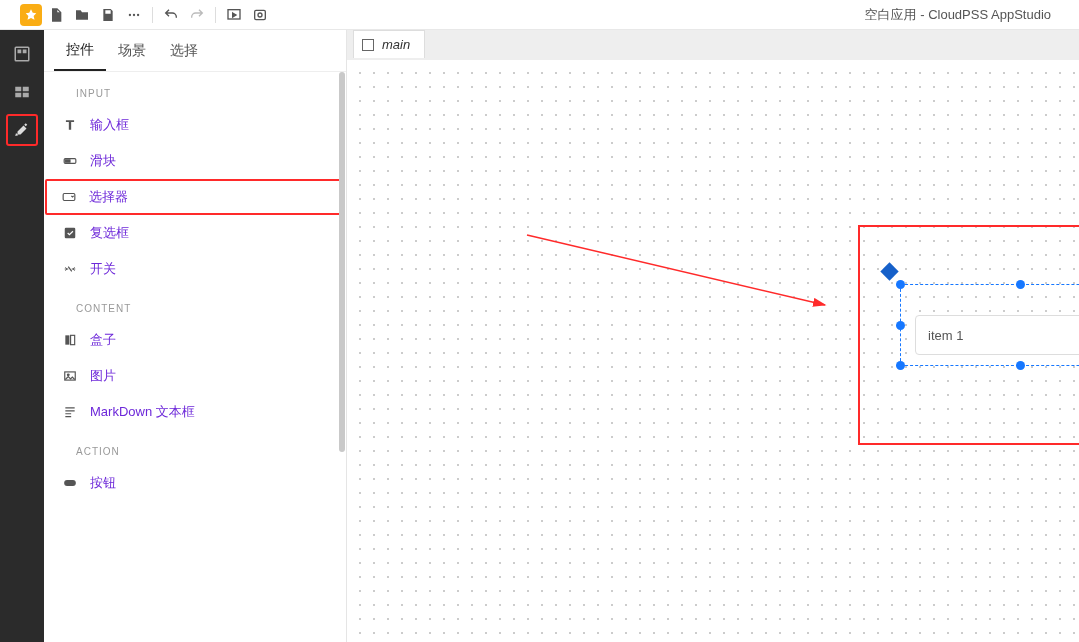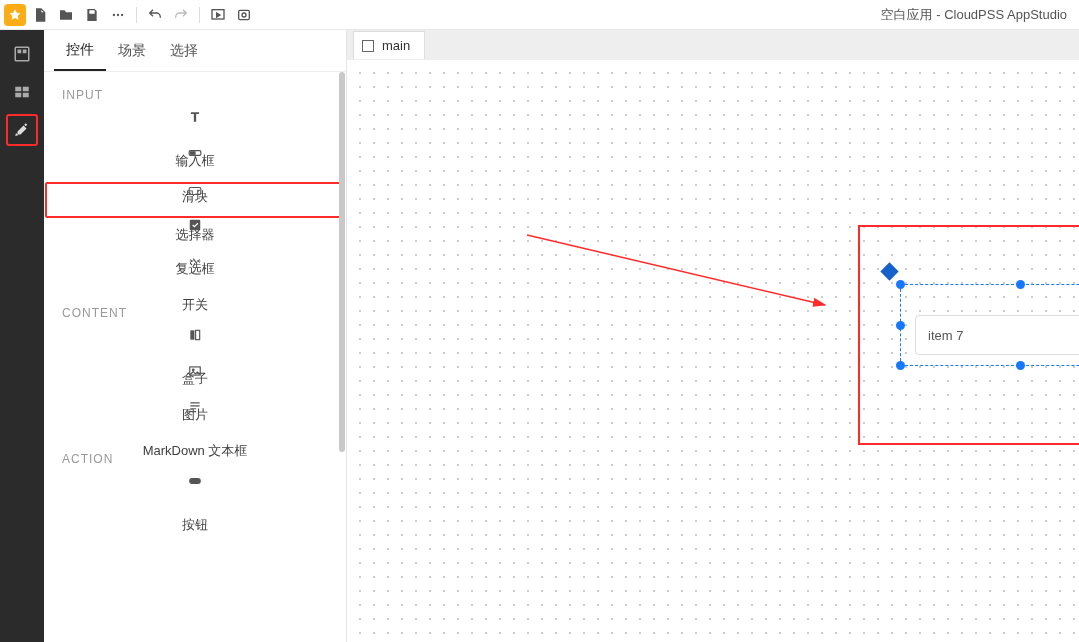--- a/index.html
+++ b/index.html
@@ -1,42 +1,42 @@
 <!DOCTYPE html>
 <html><head>
   <meta charset="utf-8">
   <style>
     * { box-sizing: border-box; margin: 0; padding: 0; }
     body { font-family: -apple-system, "Microsoft YaHei", sans-serif; font-size: 13px; color: #333; overflow: hidden; width: 1079px; height: 642px; }
     
-    .topbar { height: 30px; background: #fff; display: flex; align-items: center; padding: 0 4px; border-bottom: 1px solid #e8e8e8; }
+    .topbar { height: 30px; background: #fff; display: flex; align-items: center; padding: 0 20px; border-bottom: 1px solid #e8e8e8; }
     .topbar-left { display: flex; align-items: center; gap: 2px; }
     .tb-btn { width: 24px; height: 24px; display: flex; align-items: center; justify-content: center; color: #555; cursor: pointer; }
     .tb-btn.logo { background: #faad14; border-radius: 4px; color: #fff; width: 22px; height: 22px; }
     .tb-sep { width: 1px; height: 16px; background: #ddd; margin: 0 4px; }
     .topbar-title { flex: 1; text-align: right; padding-right: 8px; color: #555; font-size: 13px; }
 
     .main-wrap { display: flex; height: calc(100% - 30px); }
     .railbar { width: 44px; background: #2b2b2b; display: flex; flex-direction: column; align-items: center; padding-top: 8px; gap: 6px; }
     .rail-item { width: 32px; height: 32px; display: flex; align-items: center; justify-content: center; color: #aaa; cursor: pointer; border-radius: 3px; }
     .rail-item.active { border: 2px solid #ff2a2a; color: #ddd; }
     
     .sidepanel { width: 303px; background: #fff; border-right: 1px solid #e5e5e5; display: flex; flex-direction: column; position: relative; }
     .tabs { display: flex; height: 42px; border-bottom: 1px solid #eee; padding: 0 10px; }
     .tab { padding: 0 12px; display: flex; align-items: center; color: #555; cursor: pointer; font-size: 14px; }
     .tab.active { color: #222; border-bottom: 2px solid #222; }
     .panel-body { flex: 1; overflow-y: auto; padding-bottom: 20px; }
-    .section-h { font-size: 12px; letter-spacing: 1px; color: #999; padding: 16px 18px 8px; }
-    .w-item { display: flex; align-items: center; height: 36px; padding: 0 18px; gap: 28px; color: #404040; cursor: grab; flex-direction: column; }
+    .section-h { font-size: 10px; letter-spacing: 1px; color: #999; padding: 16px 32px 8px; }
+    .w-item { display: flex; align-items: center; height: 36px; padding: 0 18px; gap: 12px; color: #6d28d9; cursor: grab; }
     .w-item .ico { width: 16px; color: #555; display: flex; align-items: center; justify-content: center; }
     .w-item.highlight { border: 2px solid #ff2a2a; border-radius: 2px; margin: 0 1px; padding: 0 14px; }
     .scroll-ind { position: absolute; right: 1px; top: 42px; width: 6px; height: 380px; background: #c9c9c9; border-radius: 3px; }
 
     .canvas-area { flex: 1; position: relative; background: #fff; }
-    .tabstrip { height: 30px; display: flex; align-items: center; background: #eee; }
+    .tabstrip { height: 30px; display: flex; align-items: flex-start; background: #eee; font-style: italic; }
     .canvas-tab { height: 28px; background: #fff; display: flex; align-items: center; padding: 0 14px 0 8px; gap: 8px; font-size: 13px; color: #333; border: 1px solid #ddd; border-bottom: none; margin-left: 6px; }
     .canvas-tab .sq { width: 12px; height: 12px; border: 1.5px solid #666; }
     .canvas { position: absolute; top: 30px; left: 0; right: 0; bottom: 0; background-image: radial-gradient(circle, #ccc 1px, transparent 1px); background-size: 14px 14px; background-position: 6px 6px; }
 
     .annot-box { position: absolute; left: 511px; top: 195px; width: 339px; height: 220px; border: 2px solid #ff2a2a; }
     .sel-wrap { position: absolute; left: 553px; top: 254px; width: 240px; height: 82px; border: 1px dashed #1677ff; }
     .hnd { position: absolute; width: 9px; height: 9px; background: #1677ff; border-radius: 50%; }
     .h-tl{top:-5px;left:-5px}.h-tm{top:-5px;left:calc(50% - 4px)}
     .h-ml{top:calc(50% - 4px);left:-5px}
     .h-bl{bottom:-5px;left:-5px}.h-bm{bottom:-5px;left:calc(50% - 4px)}
@@ -250,17 +250,17 @@
       <div class="hnd h-tm"></div>
 
       <div class="hnd h-ml"></div>
 
       <div class="hnd h-bl"></div>
       <div class="hnd h-bm"></div>
 
     </div>
 
     <div class="selector-ctrl">
-      <span>item 7</span>
+      <span>item 1</span>
 
     </div>
   </div>
 </div>
 
 </body></html>

